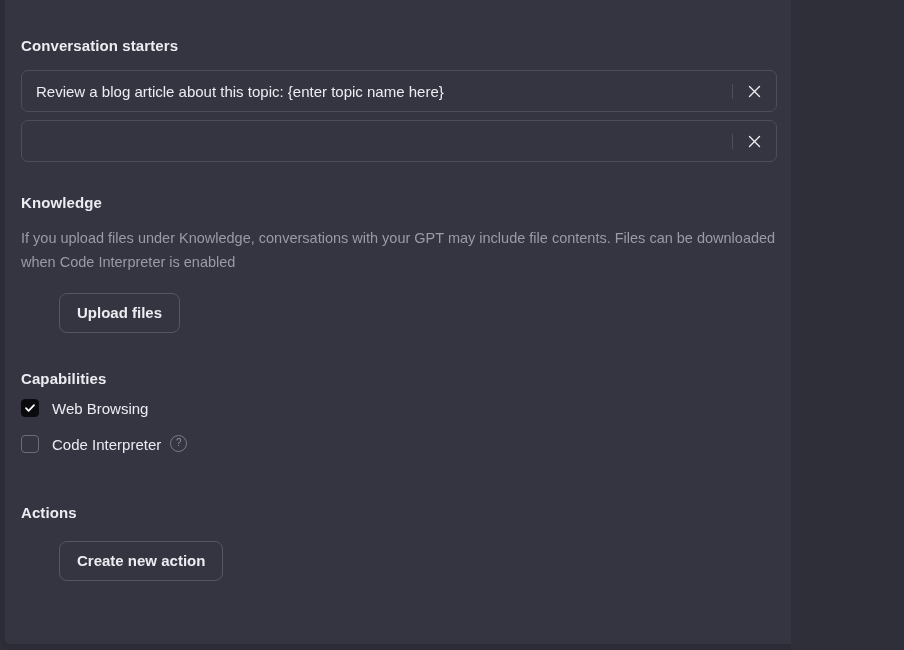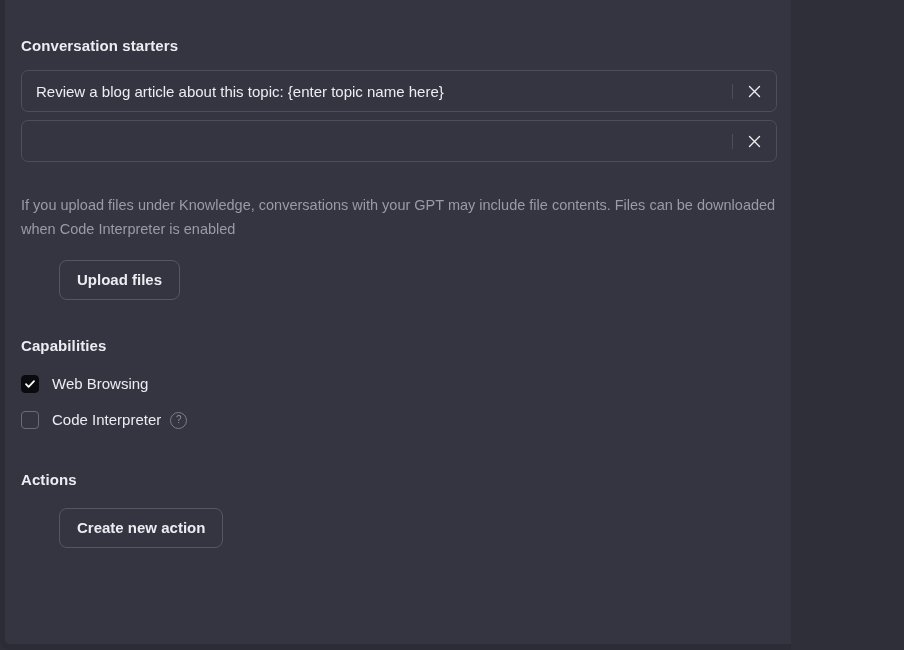--- a/index.html
+++ b/index.html
@@ -118,21 +118,21 @@
     line-height: 18px;
     margin-left: 38px;
   }
   .upload-wrap { margin-top: 19px; }
 
   
   .capabilities { margin-top: 36px; }
   .cap-list { margin-top: 10px; }
   .cap-row {
     display: flex;
-    align-items: center;
+    align-items: flex-start;
     height: 36px;
   }
   .checkbox {
     width: 18px;
     height: 18px;
     border-radius: 4px;
     box-sizing: border-box;
     flex: 0 0 auto;
     display: flex;
     align-items: center;
@@ -199,20 +199,21 @@
             <svg width="13" height="13" viewBox="0 0 13 13" aria-hidden="true">
               <path d="M1.5 1.5 L11.5 11.5 M11.5 1.5 L1.5 11.5" stroke="#ececf1" stroke-width="1.4" stroke-linecap="round" fill="none"></path>
             </svg>
           </button>
         </div>
 
       </div>
     </section>
 
     <section class="knowledge">
+      <h3 class="section-title">Knowledge</h3>
       <p class="knowledge-desc">If you upload files under Knowledge, conversations with your GPT may include file contents. Files can be downloaded when Code Interpreter is enabled</p>
       <div class="upload-wrap">
         <button class="btn">Upload files</button>
       </div>
     </section>
 
     <section class="capabilities">
       <h3 class="section-title">Capabilities</h3>
 
       <div class="cap-list">

